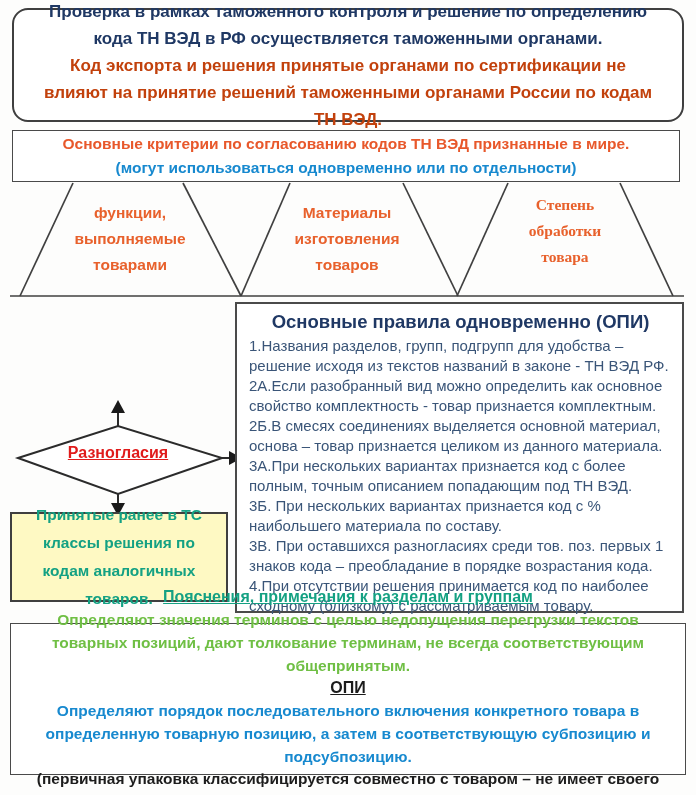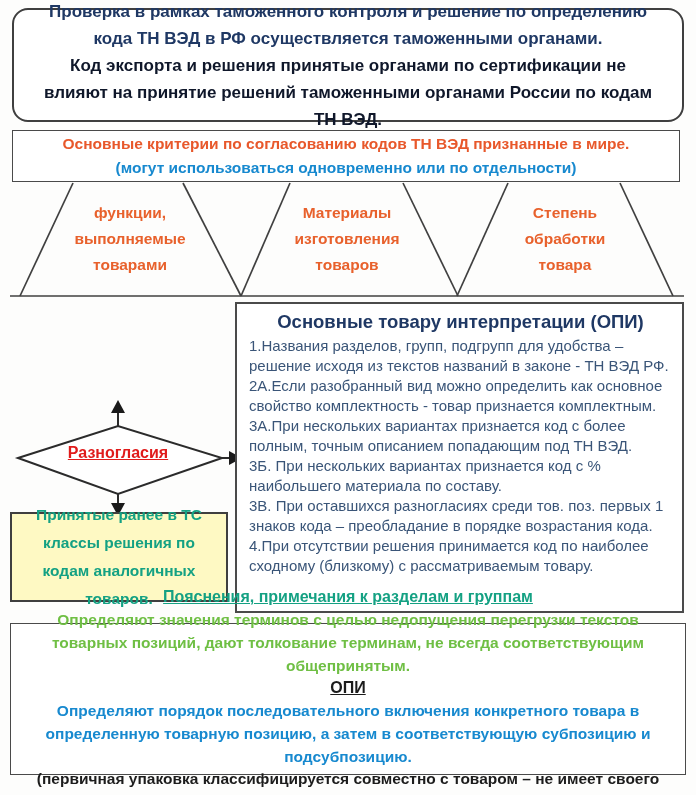--- a/index.html
+++ b/index.html
@@ -9,37 +9,37 @@
   }
   .abs{position:absolute;box-sizing:border-box;}
   .center{display:flex;flex-direction:column;justify-content:center;align-items:center;text-align:center;}
 
   .top-box{
     left:12px;top:8px;width:672px;height:114px;
     border:2px solid #3f3f3f;border-radius:16px;background:#fff;
     padding:4px 22px;
   }
   .top-box .l1{color:#1f3864;font-weight:bold;font-size:17px;line-height:27px;}
-  .top-box .l2{color:#0f172a;font-weight:bold;font-size:17px;line-height:27px;}
+  .top-box .l2{color:#c2410c;font-weight:bold;font-size:17px;line-height:27px;}
 
   .criteria-box{
     left:12px;top:130px;width:668px;height:52px;
     border:1.5px solid #4a4a4a;background:#fff;padding:2px 10px;
   }
   .criteria-box .l1{color:#e8582b;font-weight:bold;font-size:15.5px;line-height:24px;}
   .criteria-box .l2{color:#1789cf;font-weight:bold;font-size:15.5px;line-height:24px;}
 
   .funnel-band{left:0;top:182px;width:696px;height:116px;}
   .funnel-label{
     color:#e8612c;font-weight:bold;font-size:15.5px;line-height:26px;
     white-space:pre-line;text-align:center;
   }
   .fl1{left:45px;top:200px;width:170px;}
   .fl2{left:262px;top:200px;width:170px;}
-  .fl3{left:480px;top:200px;width:170px;}
+  .fl3{left:480px;top:192px;width:170px;font-family:Liberation Serif, serif;}
 
   .note-box{
     left:10px;top:310px;width:217px;height:92px;
     border:2px solid #3f3f3f;background:#fff;padding:2px 8px;
   }
   .green-text{color:#14a183;font-weight:bold;font-size:15.5px;line-height:28px;}
 
   .flow-svg{left:0;top:395px;width:250px;height:125px;}
   .diamond-label{
     left:48px;top:444px;width:140px;text-align:center;
@@ -121,23 +121,24 @@
       <polygon points="111,108 125,108 118,121"></polygon>
     </g>
   </svg>
   <div class="abs diamond-label">Разногласия</div>
 
   <div class="abs decision-box center">
     <div class="green-text">Принятые ранее в ТС классы решения по кодам аналогичных товаров.</div>
   </div>
 
   <div class="abs opi-box">
-    <div class="opi-title">Основные товару интерпретации (ОПИ)</div>
+    <div class="opi-title">Основные правила одновременно (ОПИ)</div>
     <p class="opi-rule">1.Названия разделов, групп, подгрупп для удобства – решение исходя из текстов названий в законе - ТН ВЭД РФ.</p>
     <p class="opi-rule">2А.Если разобранный вид можно определить как основное свойство комплектность - товар признается комплектным.</p>
+    <p class="opi-rule">2Б.В смесях соединениях выделяется основной материал, основа – товар признается целиком из данного материала.</p>
     <p class="opi-rule">3А.При нескольких вариантах признается код с более полным, точным описанием попадающим под ТН ВЭД.</p>
     <p class="opi-rule">3Б. При нескольких вариантах признается код с % наибольшего материала по составу.</p>
     <p class="opi-rule">3В. При оставшихся разногласиях среди тов. поз. первых 1 знаков кода – преобладание в порядке возрастания кода.</p>
     <p class="opi-rule">4.При отсутствии решения принимается код по наиболее сходному (близкому) с рассматриваемым товару.</p>
   </div>
 
   <div class="abs bottom-box center">
     <div class="bb-heading">Пояснения, примечания к разделам и группам</div>
     <div class="bb-body1">Определяют значения терминов с целью недопущения перегрузки текстов товарных позиций, дают толкование терминам, не всегда соответствующим общепринятым.</div>
     <div class="bb-opi">ОПИ</div>

